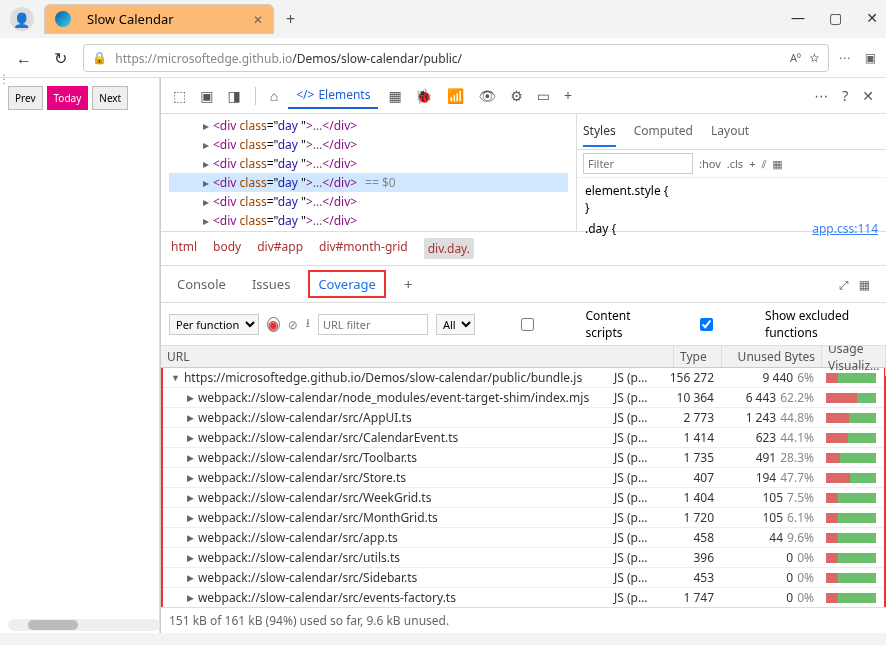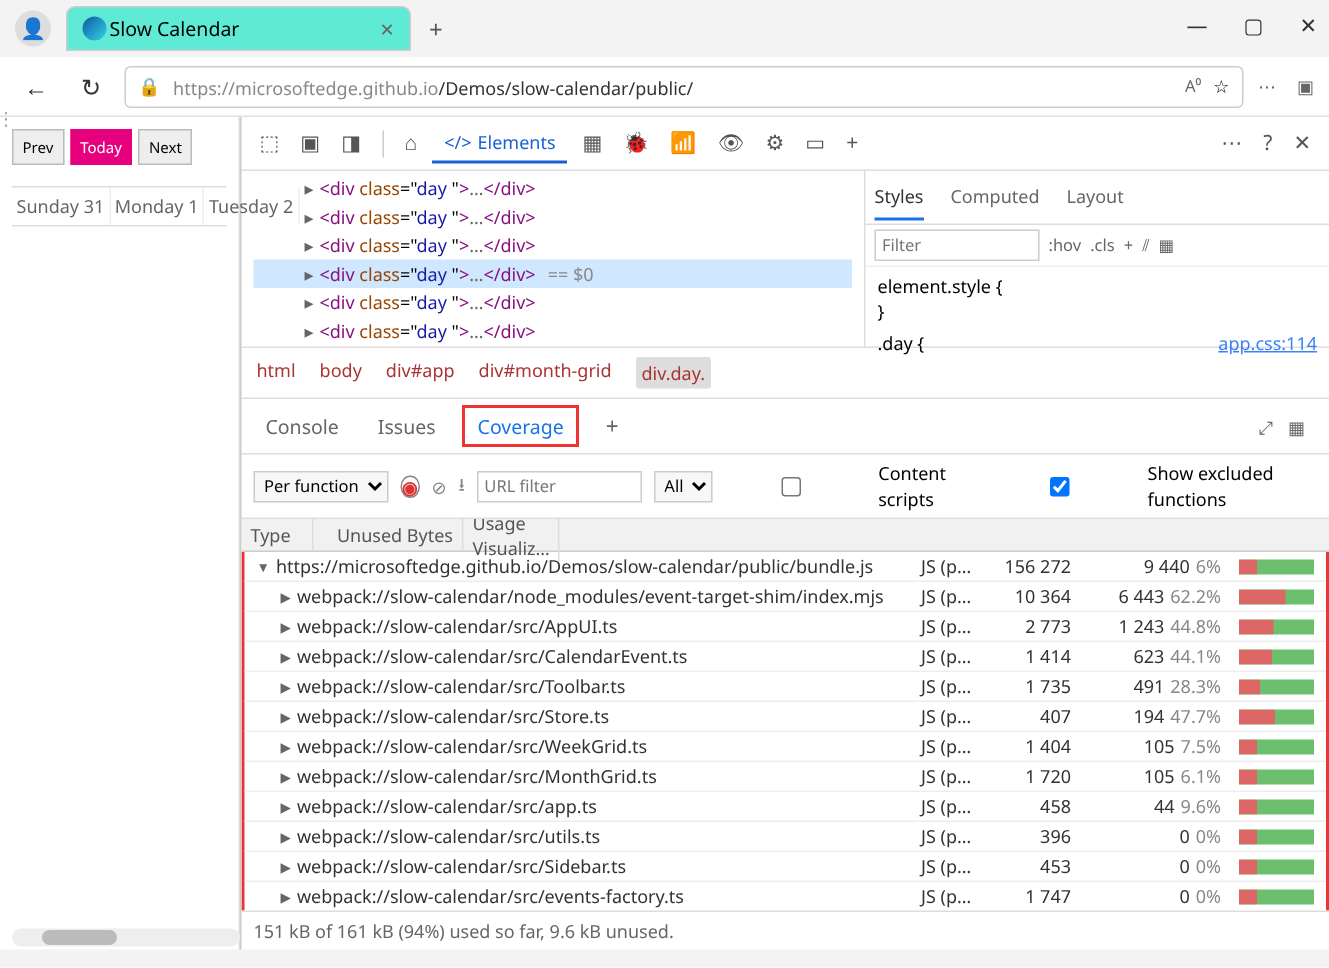--- a/index.html
+++ b/index.html
@@ -1,21 +1,21 @@
 <!DOCTYPE html>
 <html><head>
 <meta charset="utf-8">
 <style>
 *{margin:0;padding:0;box-sizing:border-box;font-family:"Segoe UI",system-ui,sans-serif;font-size:12px}
 body{width:886px;height:645px;background:#f3f3f3;overflow:hidden;position:relative}
 .window-ctrl{position:absolute;top:8px;right:8px;display:flex;gap:24px;color:#333}
 .window-ctrl span{font-size:14px;cursor:default}
 .tab-strip{display:flex;align-items:center;padding:6px 10px;height:38px}
 .avatar{width:24px;height:24px;background:#ddd;border-radius:50%;margin-right:10px;display:flex;align-items:center;justify-content:center;font-size:14px;color:#888}
-.tab{background:#5eead4;border:1px solid #ccc;border-radius:6px 6px 0 0;display:flex;align-items:center;padding:4px 10px;height:30px;min-width:230px;gap:2px}
+.tab{background:#fdba74;border:1px solid #ccc;border-radius:6px 6px 0 0;display:flex;align-items:center;padding:4px 10px;height:30px;min-width:230px;gap:16px}
 .tab-favicon{width:16px;height:16px;background:linear-gradient(135deg,#0c59a4,#37d1e6);border-radius:50%}
 .tab-title{flex:1;font-size:13px}
 .tab-close{color:#666;cursor:pointer}
 .tab-add{margin-left:12px;color:#555;font-size:16px;cursor:pointer}
 .addr-bar{background:#fff;height:40px;display:flex;align-items:center;padding:0 10px;gap:10px;border-bottom:1px solid #e0e0e0}
 .nav-btn{font-size:16px;color:#333;padding:4px 6px;cursor:pointer}
 .addr-input-wrap{flex:1;display:flex;align-items:center;border:1px solid #ccc;border-radius:4px;padding:2px 8px;height:28px;gap:8px}
 .addr-url{flex:1;color:#333;font-size:13px;white-space:nowrap;overflow:hidden}
 .addr-url .gray{color:#888}
 .addr-act{display:flex;gap:14px;align-items:center;color:#666}
@@ -119,25 +119,20 @@
   </div>
 </div>
 
 <div class="app-row">
   <div class="app-side">
     <div class="cal-btns">
       <button class="cal-btn">Prev</button>
       <button class="cal-btn today">Today</button>
       <button class="cal-btn">Next</button>
     </div>
-    <div class="days">
-      <div>Sunday 31</div>
-      <div>Monday 1</div>
-      <div>Tuesday 2</div>
-    </div>
     <div class="hscroll">
         <div class="thumb"></div>
       </div>
   </div>
 
   <div class="devtools">
     <div class="dt-head">
       <span class="dt-ico">⬚</span>
       <span class="dt-ico">▣</span>
       <span class="dt-ico">◨</span>
@@ -223,20 +218,21 @@
           <span>Content scripts</span>
         </label>
       <label class="chk">
           <input type="checkbox" checked="" style="">
           <span>Show excluded functions</span>
         </label>
     </div>
 
     <div class="cov-table">
       <div class="cov-head">
+        <div class="col-url">URL</div>
         <div class="col-type">Type</div>
         <div class="col-ub">Unused Bytes</div>
         <div class="col-viz">Usage Visualiz…</div>
       </div>
       <div class="cov-rows" id="cov-rows">
           <div class="cov-row">
             <div class="col-url" style="padding-left:8px"><span class="caret2">▼</span>https://microsoftedge.github.io/Demos/slow-calendar/public/bundle.js</div>
             <div class="col-type">JS (p…</div>
             <div class="col-tb">156 272</div>
             <div class="col-ub">9 440<span class="pct">6%</span></div>

